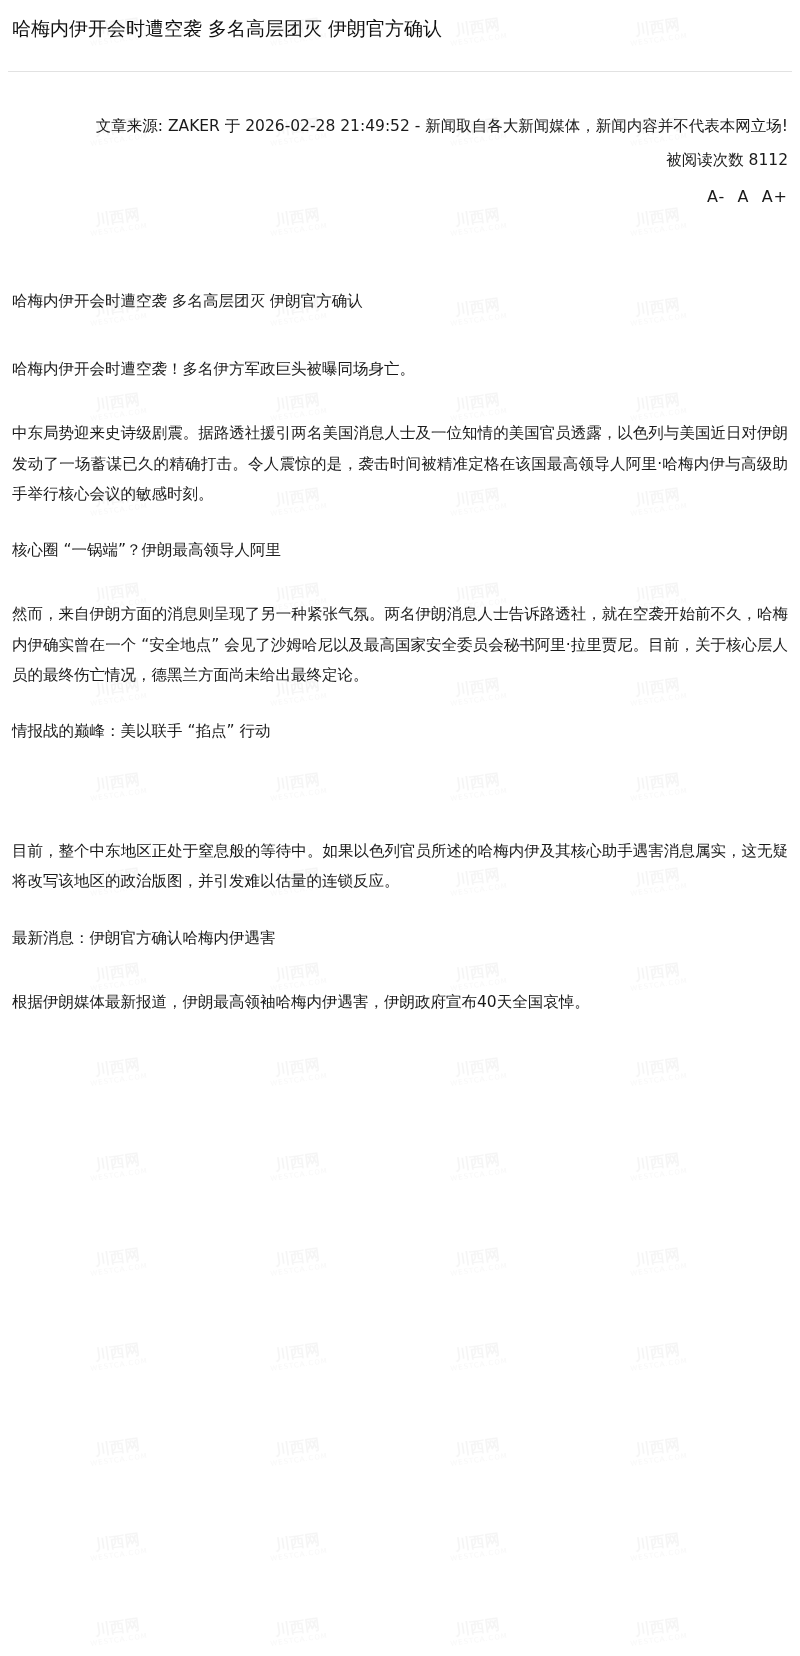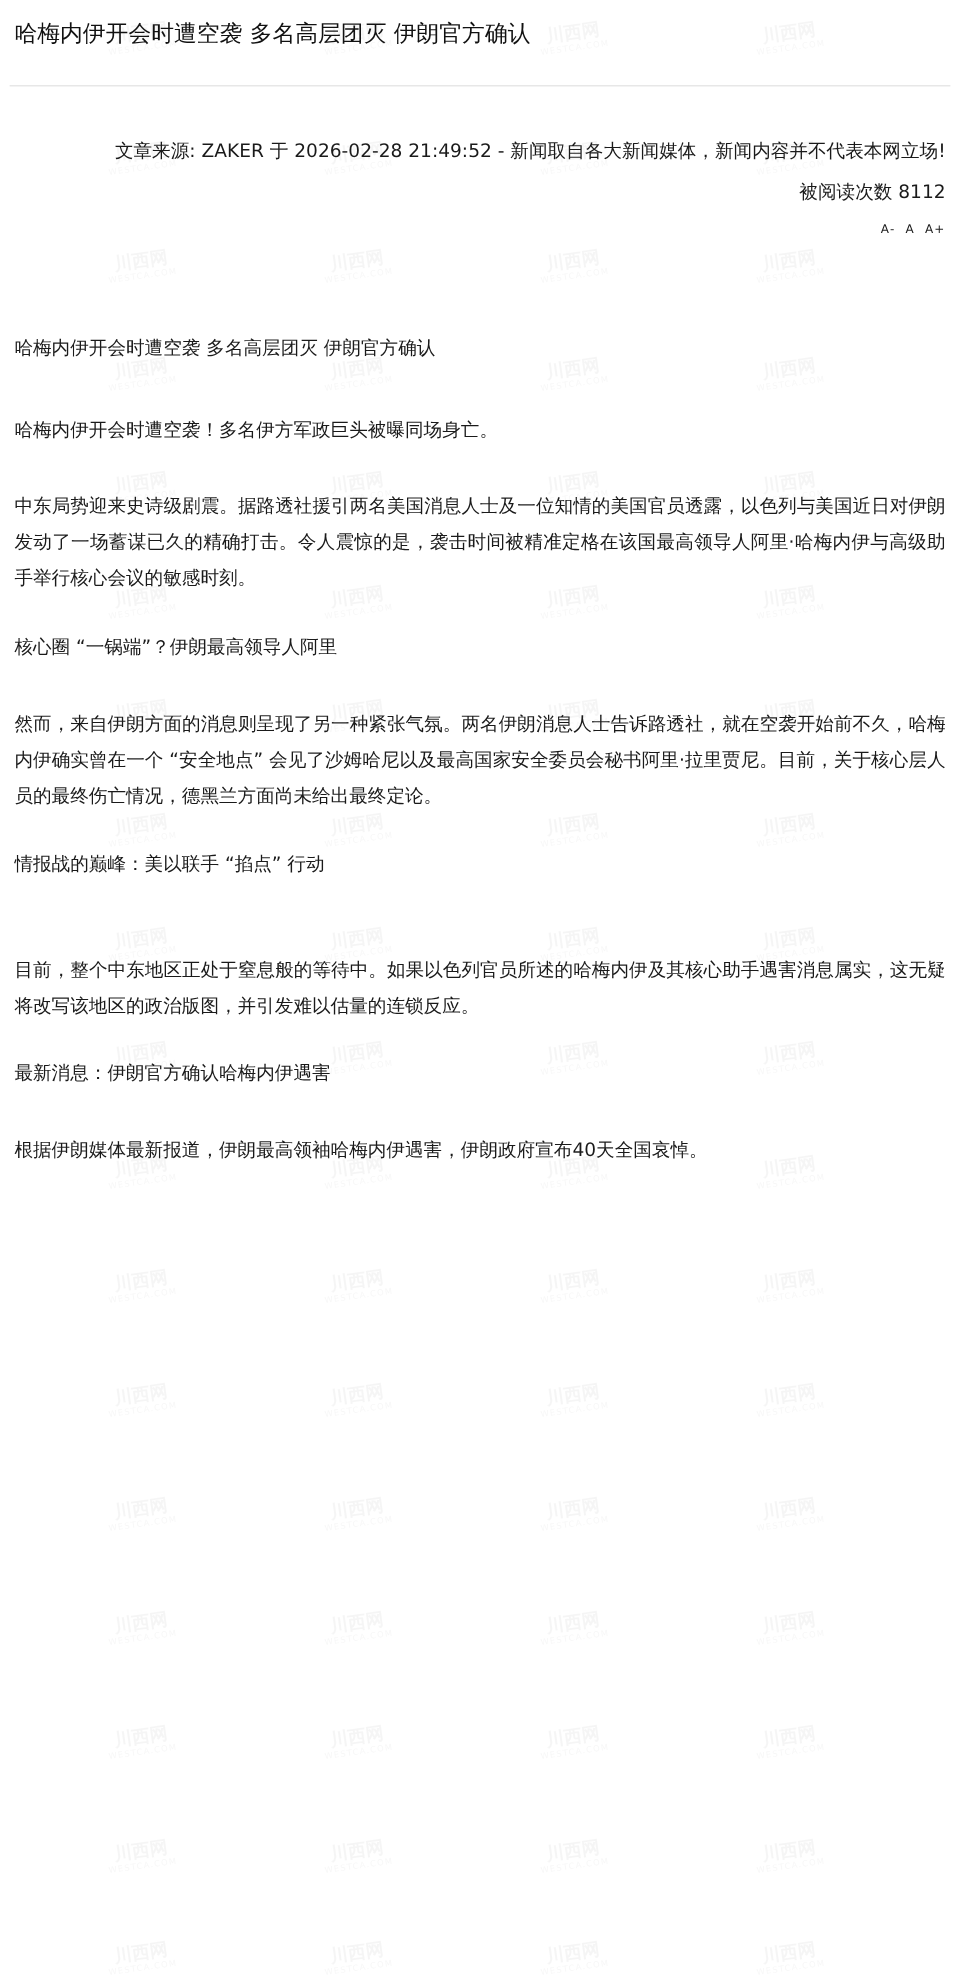--- a/index.html
+++ b/index.html
@@ -77,21 +77,21 @@
     line-height: 1.85;
     color: #1a1a1a;
   }
   .meta-reads {
     font-size: 15.5px;
     line-height: 1.9;
     color: #1a1a1a;
     margin-top: 6px;
   }
   .font-size-ctrl {
-    font-size: 10px;
+    font-size: 16px;
     line-height: 1.9;
     color: #1a1a1a;
     margin-top: 6px;
     letter-spacing: 1px;
   }
   .font-size-ctrl span {
     cursor: pointer;
   }
 
   .body-block {
@@ -108,21 +108,21 @@
   .para.head-line {
     margin-bottom: 38px;
   }
   .para.lead {
     margin-bottom: 34px;
   }
   .para.section-title {
     margin-bottom: 34px;
   }
   .para.section-title-spaced {
-    margin-bottom: 58px;
+    margin-bottom: 90px;
   }
 </style>
 </head>
 <body>
 
 <div class="watermark-layer" id="wm-layer">
     <div class="wm" style="left: 75px; top: 20px;">
       <div class="wm-main">川西网</div>
       <div class="wm-sub">WESTCA.COM</div>
     </div>

